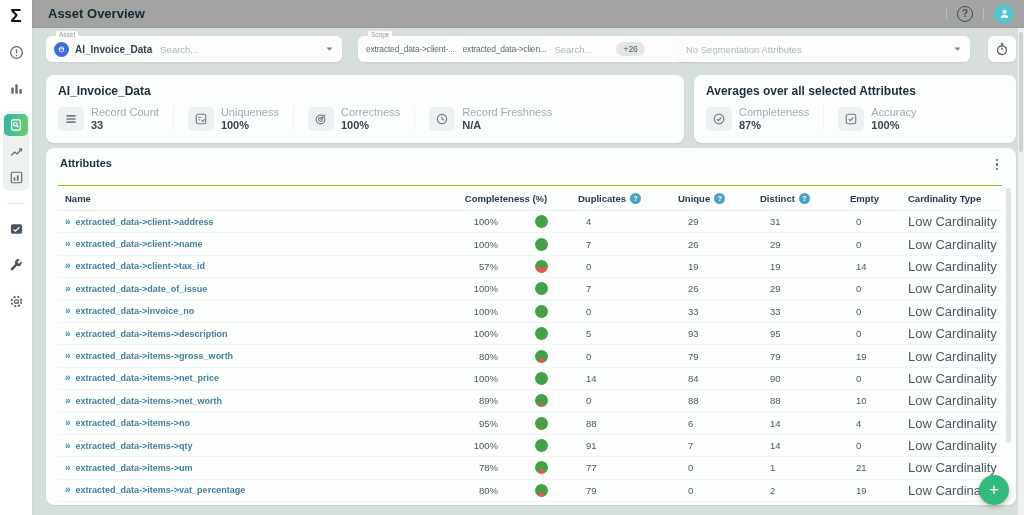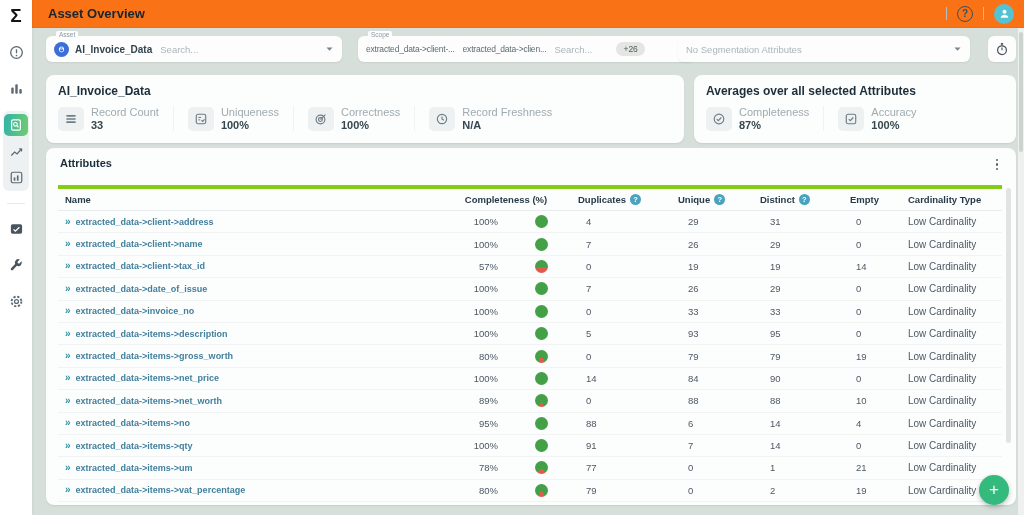--- a/index.html
+++ b/index.html
@@ -12,21 +12,21 @@
   .logo { font-size:19px; font-weight:800; color:#10151a; margin-top:5px; line-height:22px; }
   .side-icon { width:24px; height:22px; display:flex; align-items:center; justify-content:center; margin-top:14px; cursor:pointer; }
   .side-group { margin-top:12px; background:#eef1f1; border-radius:6px; padding:3px 0; width:26px;
                 display:flex; flex-direction:column; align-items:center; }
   .side-group .side-icon { margin-top:4px; }
   .side-group .side-icon:first-child { margin-top:0; }
   .side-icon.active { background:linear-gradient(100deg,#2fb3ab 0%, #72cc6e 100%); border-radius:5px; width:24px; height:22px; }
   .side-divider { width:18px; height:1px; background:#e7eaea; margin-top:12px; }
 
   
-  .topbar { position:absolute; left:32px; top:0; width:992px; height:28px; background:#f97316;
+  .topbar { position:absolute; left:32px; top:0; width:992px; height:28px; background:#a3a3a3;
             border-bottom:1px solid rgba(0,0,0,.05); display:flex; align-items:center; z-index:20; }
   .page-title { font-size:13px; font-weight:700; color:#17262f; margin-left:16px; }
   .topbar-right { margin-left:auto; display:flex; align-items:center; gap:10px; margin-right:10px; }
   .tb-sep { width:1px; height:13px; background:#b4c1bc; }
   .help-btn { width:16px; height:16px; border:1.4px solid #3e4e58; border-radius:50%; color:#3e4e58;
               font-size:10px; font-weight:700; display:flex; align-items:center; justify-content:center; cursor:pointer; }
   .avatar { width:20px; height:20px; border-radius:50%; background:#55c2d2; display:flex; align-items:center; justify-content:center; cursor:pointer; }
 
   
   .content { position:absolute; left:32px; top:28px; width:992px; height:487px; }
@@ -62,21 +62,21 @@
 
   
   .attr-card { left:14px; top:120px; width:970px; height:357px; overflow:hidden; }
   .attr-head { display:flex; align-items:flex-start; padding:9px 14px 0 14px; }
   .attr-title { font-size:11px; font-weight:700; color:#1d2e3a; }
   .kebab { margin-left:auto; cursor:pointer; display:flex; flex-direction:column; gap:2px; padding:2px 4px; }
   .kebab i { width:2.4px; height:2.4px; border-radius:50%; background:#55606a; }
 
   .tbl { position:absolute; left:12px; top:37px; width:944px; }
   .thead { display:grid; grid-template-columns:minmax(0,1fr) 140px 100px 82px 82px 62px 100px;
-           align-items:center; height:26px; border-top:4px solid #84cc16; border-bottom:1px solid #e9ecec;
+           align-items:center; height:26px; border-top:1px solid #84cc16; border-bottom:1px solid #e9ecec;
            font-size:9.5px; font-weight:700; color:#283a47; }
   .th { display:flex; align-items:center; gap:4px; white-space:nowrap; }
   .th-name { padding-left:7px; }
   .th-comp { justify-content:center; }
   .th-pad { padding-left:2px; }
   .th-empty { padding-left:10px; }
   .th-card { padding-left:6px; }
   .help-dot { width:11px; height:11px; border-radius:50%; background:#4aa3bd; color:#fff; font-size:7.5px; font-weight:700;
               display:flex; align-items:center; justify-content:center; cursor:pointer; flex:none; }
 
@@ -86,21 +86,21 @@
   .c-name { display:flex; align-items:center; gap:5px; padding-left:7px; min-width:0; }
   .chev { color:#2e93a8; font-weight:700; font-size:10px; line-height:10px; flex:none; }
   .c-name .txt { color:#43809e; font-weight:600; font-size:9px; white-space:nowrap; overflow:hidden; text-overflow:ellipsis; }
   .c-comp { text-align:right; padding-right:8px; }
   .c-pie { display:flex; justify-content:center; }
   .pie { width:13px; height:13px; border-radius:50%; }
   .c-dup { padding-left:10px; }
   .c-uni { padding-left:12px; }
   .c-dis { padding-left:12px; }
   .c-emp { padding-left:16px; }
-  .c-card { padding-left:6px; white-space:nowrap; font-size:10px; }
+  .c-card { padding-left:6px; white-space:nowrap; font-size:13px; }
 
   .tbl-scroll { position:absolute; right:5px; top:40px; width:5px; height:255px; background:#e0e4e4; border-radius:3px; cursor:pointer; }
 
   
   .fab { position:absolute; left:947px; top:447px; width:30px; height:30px; border-radius:50%; border:none;
          background:#35ba7d; color:#ffffff; font-size:17px; line-height:28px; font-weight:400;
          box-shadow:0 2px 5px rgba(0,0,0,.25); cursor:pointer; z-index:40; }
 
   
   .page-scroll { position:absolute; right:0; top:28px; width:6px; height:487px; background:#eef1ef; z-index:25; }

